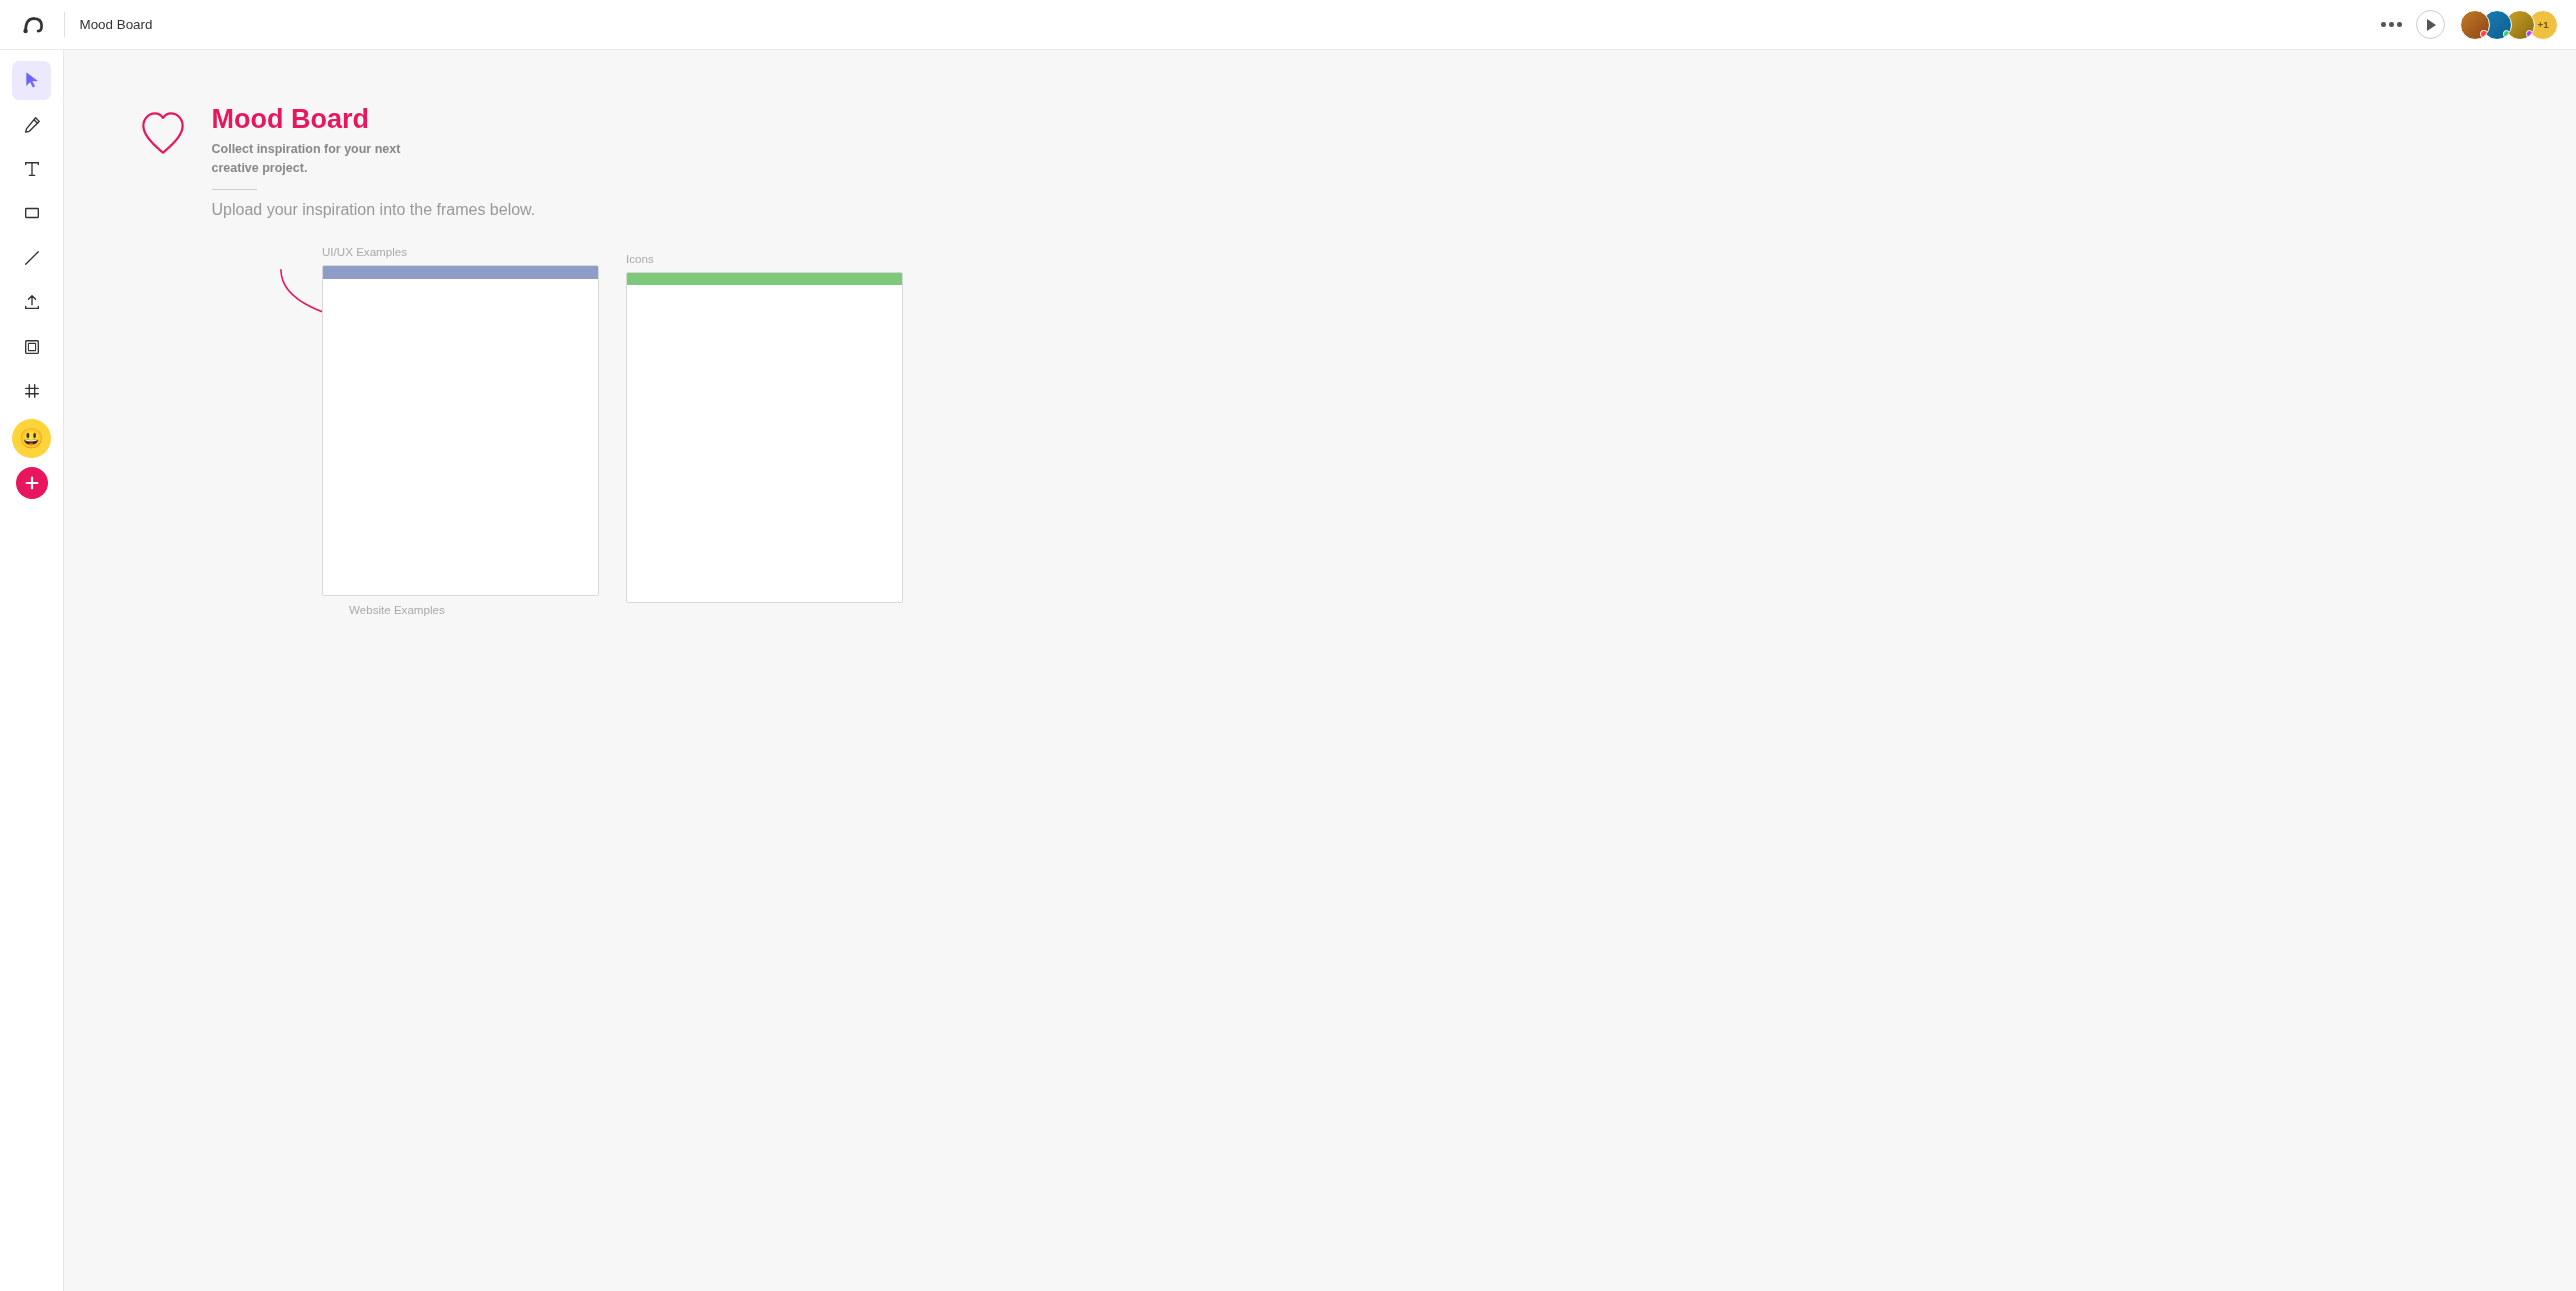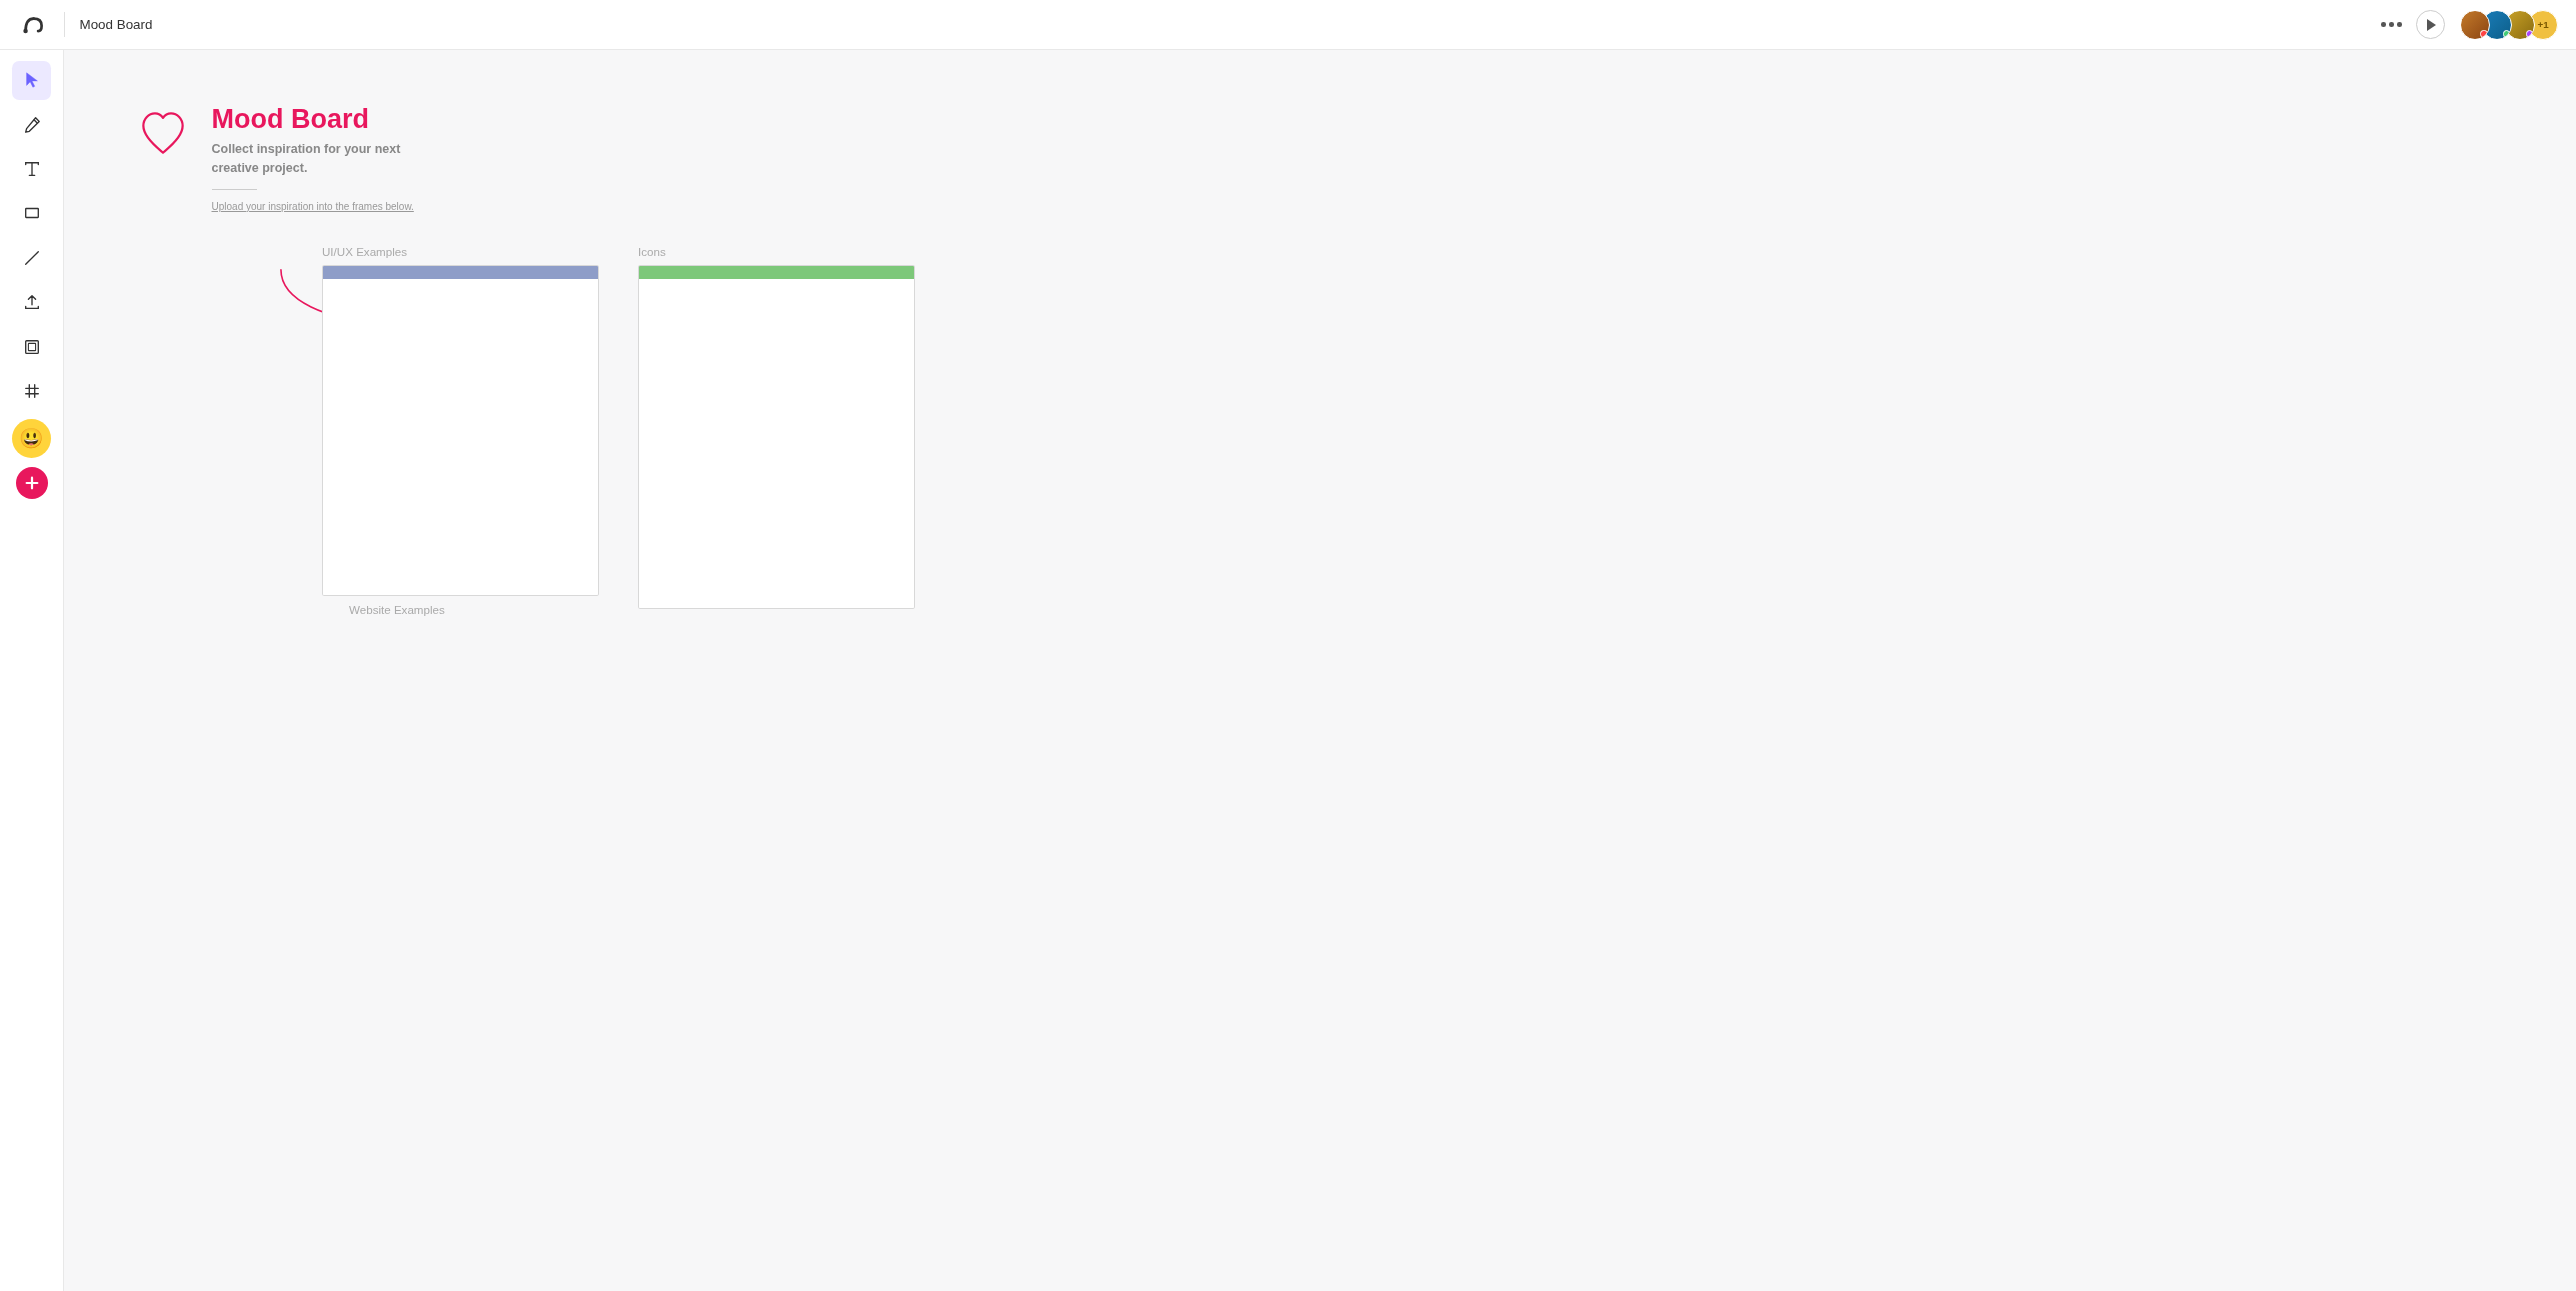--- a/index.html
+++ b/index.html
@@ -119,32 +119,32 @@
     .board-title {
       font-size: 27px; font-weight: 700; color: #e8175d; margin-bottom: 5.4px;
     }
     .board-subtitle {
       font-size: 12.5px; color: #888; line-height: 1.5; max-width: 233px; font-weight: bold;
     }
     .board-divider {
       width: 45px; height: 1.3px; background: #ccc; margin: 10.7px 0;
     }
     .board-instruction {
-      font-size: 10px; color: #999; text-decoration: underline;
+      font-size: 16px; color: #999;
     }
 
     
     .arrow-annotation {
       position: absolute; left: 208px; top: 215px;
     }
 
     
     .frames-area {
       position: absolute; left: 258px; top: 195px; right: 0;
-      display: flex; gap: 12px; overflow: hidden;
+      display: flex; gap: 0; overflow: hidden; align-items: center;
     }
 
     .frame-section {
       display: flex; flex-direction: column;
       min-width: 277px; max-width: 277px;
       margin-right: 27px;
     }
     .frame-label {
       font-size: 11.6px; color: #aaa; margin-bottom: 7.2px;
     }

